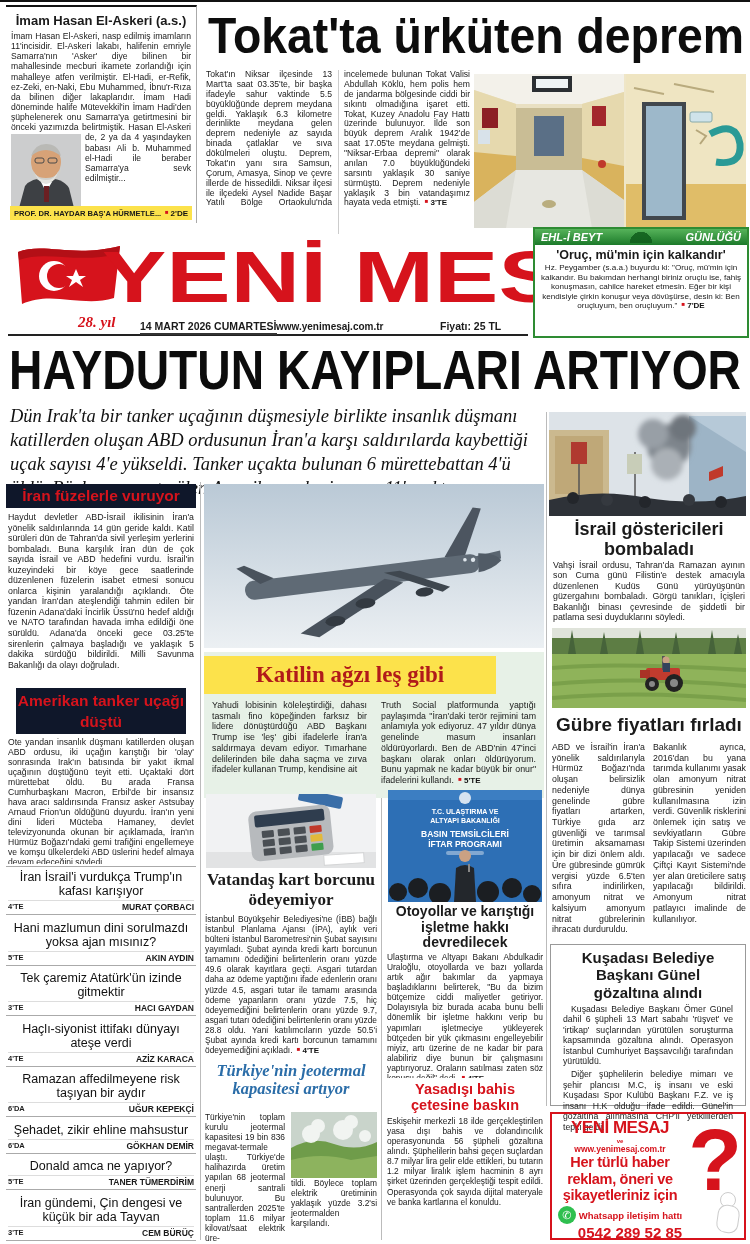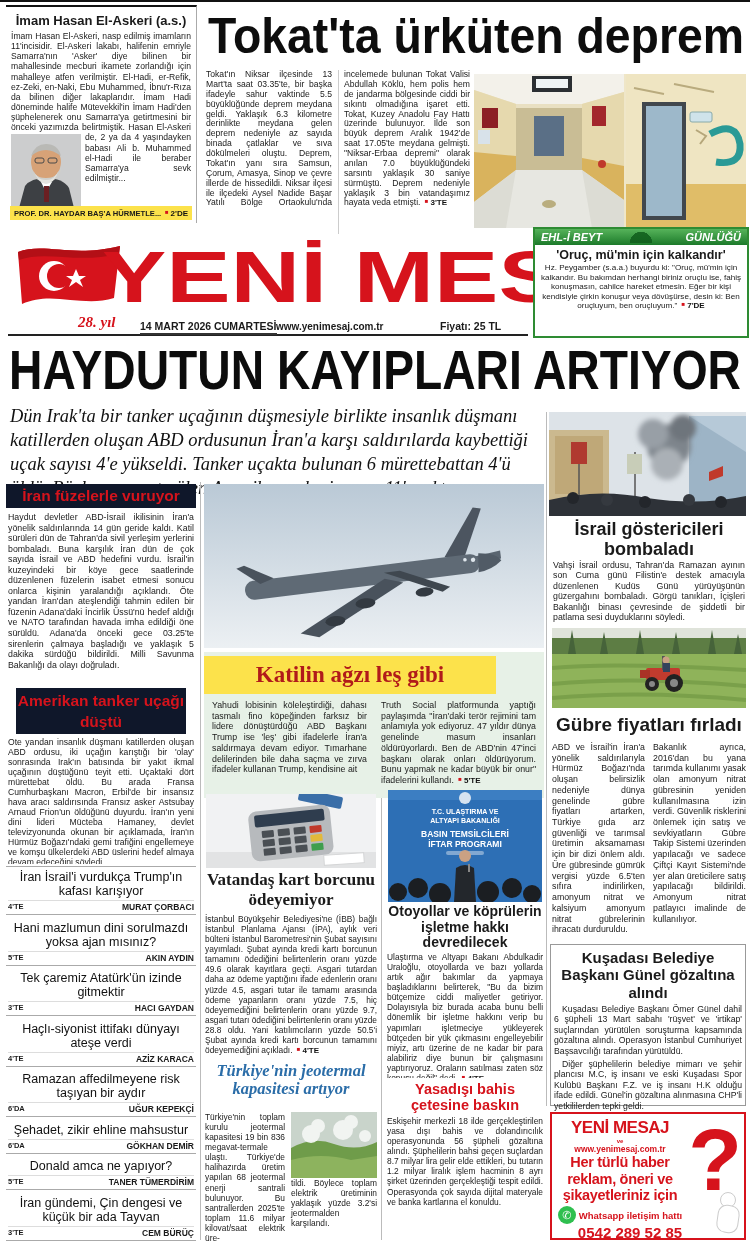--- a/index.html
+++ b/index.html
@@ -81,21 +81,21 @@
   #bahis-head{left:386px;top:1082px;width:158px;font-size:14.5px;font-weight:bold;color:#d6131c;line-height:1.1;text-align:center;}
   #bahis-body{left:387px;top:1116px;width:156px;height:118px;font-size:8.4px;line-height:1.2;overflow:hidden;}
   
   #protest-photo{left:549px;top:412px;width:197px;height:104px;}
   #israil-head{left:552px;top:520px;width:194px;font-size:18px;font-weight:bold;line-height:1.1;text-align:center;}
   #israil-body{left:553px;top:560px;width:192px;height:64px;font-size:8.8px;line-height:1.18;overflow:hidden;}
   #tractor-photo{left:552px;top:628px;width:194px;height:80px;}
   #gubre-head{left:552px;top:714px;width:194px;font-size:19px;font-weight:bold;text-align:center;}
   #gubre-cols{left:552px;top:742px;width:194px;height:200px;display:flex;gap:8px;}
   .gcol{width:50%;font-size:8.8px;line-height:1.22;}
-  #kusadasi-box{left:550px;top:944px;width:196px;height:162px;border:1px solid #999;padding:4px 3px;box-sizing:border-box;}
+  #kusadasi-box{left:550px;top:944px;width:196px;height:162px;border:1px solid #999;padding:4px 12px;box-sizing:border-box;}
   #kusadasi-title{font-size:15px;font-weight:bold;line-height:1.15;text-align:center;}
   #kusadasi-box p{margin:3px 0 0;font-size:8.7px;line-height:1.2;text-indent:8px;}
   
   #ad-box{left:550px;top:1112px;width:196px;height:128px;border:2px solid #d6131c;box-sizing:border-box;overflow:hidden;}
   #ad-left{position:absolute;left:4px;top:4px;width:128px;text-align:center;color:#d6131c;}
   #ad-brand{font-size:17px;font-weight:900;letter-spacing:-.5px;}
   #ad-ve{font-size:6px;font-weight:bold;line-height:1;}
   #ad-site{font-size:8.5px;font-weight:bold;}
   .ad-line{font-size:14.5px;font-weight:800;line-height:1.15;letter-spacing:-.3px;}
   #ad-wa{display:flex;align-items:center;gap:3px;justify-content:center;margin-top:2px;}
@@ -434,21 +434,21 @@
       <g fill="#1b1e22">
         <circle cx="10" cy="102" r="9"></circle>
           <circle cx="30" cy="98" r="10"></circle>
           <circle cx="52" cy="104" r="11"></circle>
         <circle cx="100" cy="102" r="11"></circle>
           <circle cx="124" cy="98" r="10"></circle>
           <circle cx="144" cy="104" r="9"></circle>
       </g>
     </svg>
   </div>
-  <div class="abs" id="otoyol-head">Otoyollar ve köprülerin işletme hakkı devredilecek</div>
+  <div class="abs" id="otoyol-head">Otoyollar ve karıştığı işletme hakkı devredilecek</div>
   <div class="abs j" id="otoyol-body">
     <span>Ulaştırma ve Altyapı Bakanı Abdulkadir Uraloğlu, otoyollarda ve bazı yollarda artık ağır bakımlar da yapmaya başladıklarını belirterek, "Bu da bizim bütçemize ciddi maliyetler getiriyor. Dolayısıyla biz burada acaba bunu belli dönemlik bir işletme hakkını verip bu yapımları işletmeciye yükleyerek bütçeden bir yük çıkmasını engelleyebilir miyiz, artı üzerine de ne kadar bir para alabiliriz diye bunun bir çalışmasını yaptırıyoruz. Oraların satılması zaten söz konusu değil" dedi.</span>
     <span class="sq">■</span><span class="pref">4'TE</span>
   </div>
   <div class="abs" id="bahis-head">Yasadışı bahis çetesine baskın</div>
   <div class="abs j" id="bahis-body">Eskişehir merkezli 18 ilde gerçekleştirilen yasa dışı bahis ve dolandırıcılık operasyonunda 56 şüpheli gözaltına alındı. Şüphelilerin bahsi geçen suçlardan 8.7 milyar lira gelir elde ettikleri, bu tutarın 1.2 milyar liralık işlem hacminin 8 ayrı şirket üzerinden gerçekleştiği tespit edildi. Operasyonda çok sayıda dijital materyale ve banka kartlarına el konuldu.</div>
 
   <div class="abs j" id="israil-body">Vahşi İsrail ordusu, Tahran'da Ramazan ayının son Cuma günü Filistin'e destek amacıyla düzenlenen Kudüs Günü yürüyüşünün güzergahını bombaladı. Görgü tanıkları, İçişleri Bakanlığı binası çevresinde de şiddetli bir patlama sesi duyduklarını söyledi.</div>
   <div class="abs" id="israil-head">İsrail göstericileri bombaladı</div>
   <div class="abs photo" id="tractor-photo">

